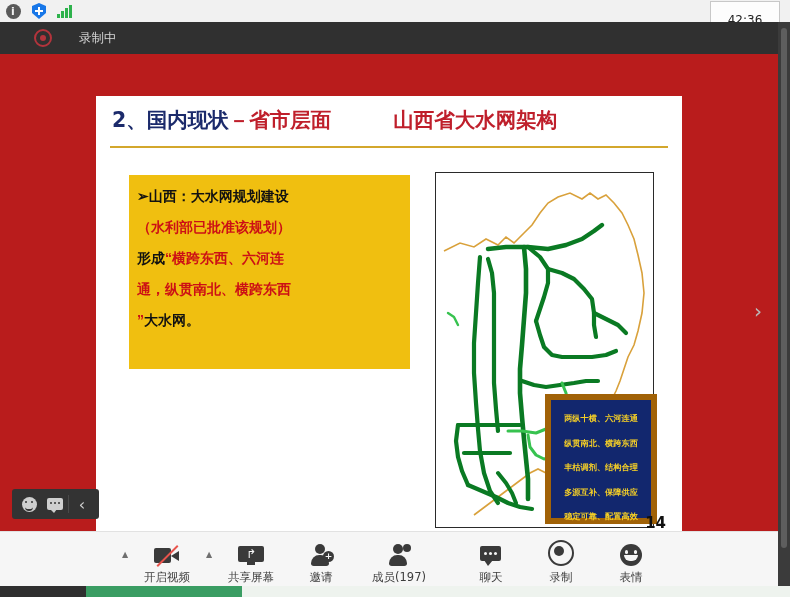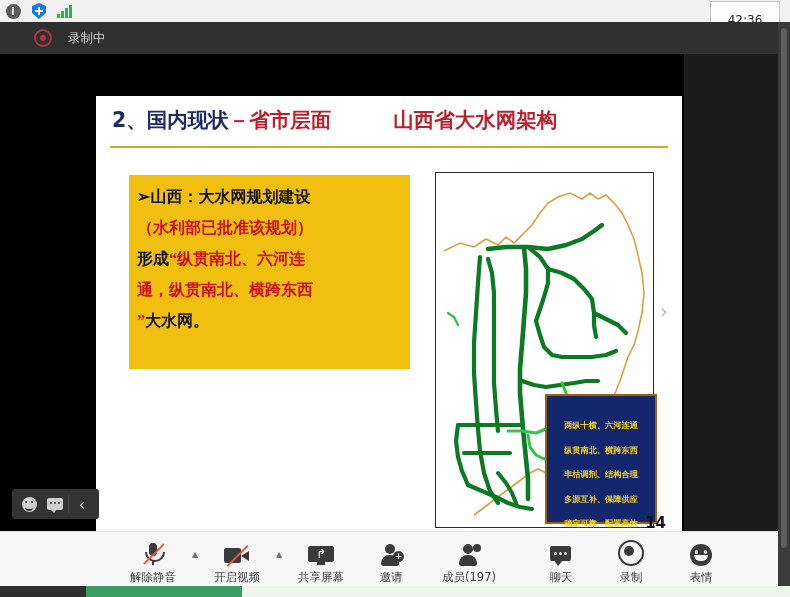--- a/index.html
+++ b/index.html
@@ -32,53 +32,53 @@
             background:#fdfdfd;border:1px solid #c8c8c8;display:flex;align-items:center;
             justify-content:center;font-size:12px;color:#222;padding:8px 6px;}
 
   
   .meeting{position:absolute;left:0;top:22px;width:790px;height:575px;background:#1c1c1c;}
 
   .rechdr{position:absolute;left:0;top:0;width:778px;height:32px;background:#303030;display:flex;align-items:center;}
   .recdot{margin-left:34px;width:14px;height:14px;border-radius:50%;
           border:2px solid #b3343c;display:flex;align-items:center;justify-content:center;}
   .recdot i{width:6px;height:6px;border-radius:50%;background:#b3343c;display:block;}
-  .rectxt{margin-left:16px;color:#d6d6d6;font-size:12.5px;}
-
-  
-  .stage{position:absolute;left:0;top:32px;width:684px;height:477px;background:#000000;}
+  .rectxt{margin-left:27px;color:#d6d6d6;font-size:12.5px;}
+
+  
+  .stage{position:absolute;left:0;top:32px;width:778px;height:477px;background:#b91c1c;}
 
   
   .slide{position:absolute;left:96px;top:42px;width:586px;height:440px;background:#fff;overflow:hidden;}
 
   .ttl{position:absolute;left:16px;top:10px;font-size:20.5px;font-weight:bold;white-space:nowrap;
        font-family:"DejaVu Sans","Liberation Sans",sans-serif;letter-spacing:0px;}
   .ttl .c-navy{color:#1b2a6b;}
   .ttl .c-red{color:#bf1f2b;}
   .ttl .gap{display:inline-block;width:62px;}
   .rule{position:absolute;left:14px;top:50px;width:558px;height:2px;background:#d3a72c;}
 
   
   .ybox{position:absolute;left:33px;top:79px;width:281px;height:194px;background:#f0bf10;
         padding:6px 8px 0 8px;box-sizing:border-box;}
-  .yline{font-size:16px;font-weight:bold;line-height:31px;white-space:nowrap;
-         font-family:Liberation Serif, serif;}
+  .yline{font-size:14px;font-weight:bold;line-height:31px;white-space:nowrap;
+         font-family:Liberation Sans, sans-serif;}
   .blk{color:#111;}
   .red{color:#cc1015;}
 
   
   .body-txt{position:absolute;left:36px;top:290px;width:290px;}
   .bline{font-size:16px;line-height:30px;color:#111;white-space:nowrap;font-weight:normal;}
   .pur{color:#5b3fa8;font-weight:bold;}
 
   
   .mapbox{position:absolute;left:339px;top:76px;width:217px;height:354px;background:#fff;border:1px solid #2a2a2a;}
   .mapbox svg{display:block;}
   .legend{position:absolute;left:449px;top:298px;width:112px;height:130px;background:#12276e;
-          border:2px solid #a16207;padding-top:17px;box-sizing:border-box;}
+          border:6px solid #a16207;padding-top:6px;box-sizing:border-box;}
   .lline{color:#f5cf26;font-size:8.2px;line-height:24.6px;text-align:center;white-space:nowrap;
          font-weight:bold;}
 
   .pageno{position:absolute;right:16px;bottom:4px;font-size:15px;color:#111;font-weight:bold;}
 
   
   .navright{position:absolute;right:10px;top:243px;width:20px;height:28px;color:#b9b9b9;
             font-size:20px;display:flex;align-items:center;justify-content:center;}
   
   .floatbar{position:absolute;left:12px;bottom:12px;height:30px;background:#333;border-radius:3px;
@@ -190,21 +190,21 @@
       <div class="slide">
 
         <div class="ttl">
           <span class="c-navy">2、国内现状</span><span class="c-red">－省市层面</span><span class="gap"></span><span class="c-red">山西省大水网架构</span>
         </div>
         <div class="rule"></div>
 
         <div class="ybox">
           <div class="yline"><span class="blk">➢山西：大水网规划建设</span></div>
           <div class="yline"><span class="red">（水利部已批准该规划）</span></div>
-          <div class="yline"><span class="blk">形成</span><span class="red">“纵贯南北、六河连</span></div>
+          <div class="yline"><span class="blk">形成</span><span class="red">“横跨东西、六河连</span></div>
           <div class="yline"><span class="red">通，纵贯南北、横跨东西</span></div>
           <div class="yline"><span class="red">”</span><span class="blk">大水网。</span></div>
         </div>
 
 
         <div class="mapbox">
           <svg width="215" height="352" viewBox="0 0 215 352">
 
             <path d="M8 78 L24 70 L38 74 L50 66 L62 72 L70 64 L78 70 L88 60 L96 52 L104 40 L112 30 L122 24 L134 20 L146 26 L154 20 L162 26 L170 22 L178 30 L186 40 L192 52 L198 66 L202 82 L206 100 L208 120 L206 140 L202 158 L198 172 L192 184 L188 196 L184 208 L180 218 L176 226 L172 234 L166 242 L160 250 L154 258 L148 266 L142 274 L136 282 L130 290 L124 298 L118 306 L110 300 L102 296 L94 300 L86 306 L78 312 L70 318 L62 324 L54 330 L46 336 L38 342" fill="none" stroke="#d9a13b" stroke-width="1.6"></path>
 
@@ -256,31 +256,20 @@
         <div class="fb chev">‹</div>
       </div>
     </div>
 
     <div class="rail"></div>
     <div class="railthumb"></div>
 
     <div class="toolbar">
       <div style="width:118px"></div>
 
-      <div class="titem">
-        <div class="glyph">
-          <div class="ic-mic">
-              <div class="cap"></div>
-              <div class="arc"></div>
-              <div class="stem"></div>
-              <div class="slash"></div>
-            </div>
-        </div>
-        <div class="lbl">解除静音</div>
-      </div>
       <div class="caret">▲</div>
 
       <div class="titem">
         <div class="glyph">
           <div class="ic-cam">
               <div class="bodyc"></div>
               <div class="lens"></div>
               <div class="slash" style="top:9px;left:-1px;width:29px"></div>
             </div>
         </div>

